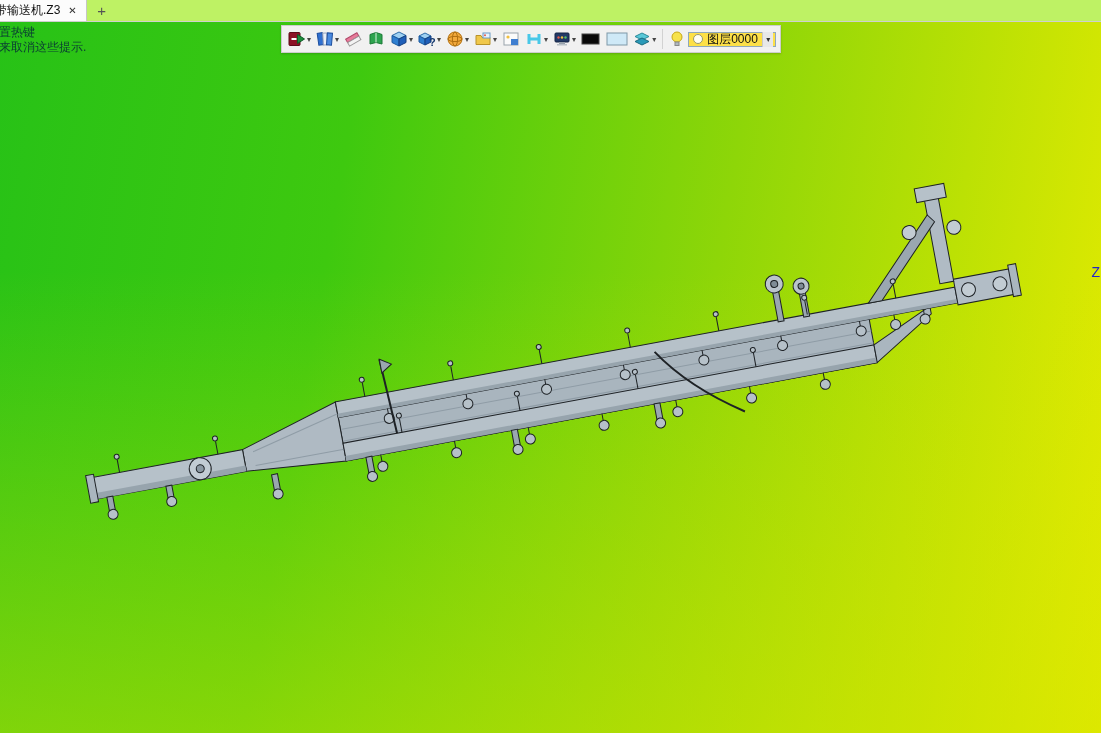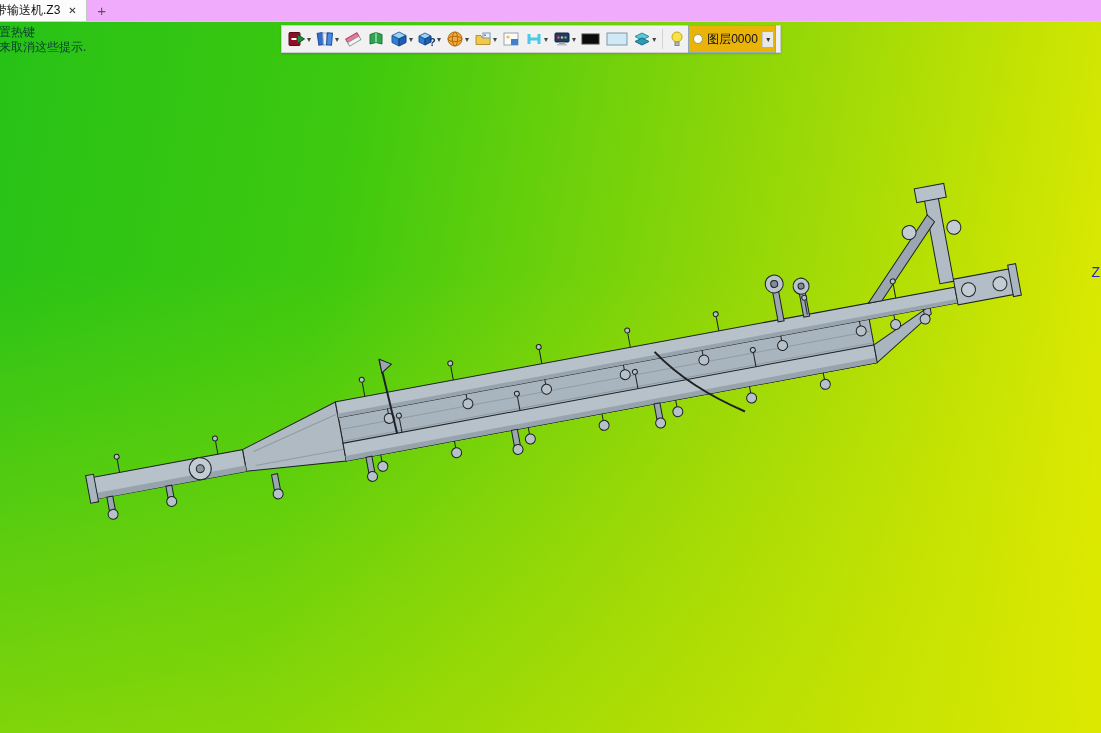--- a/index.html
+++ b/index.html
@@ -2,21 +2,21 @@
 <html><head>
 <meta charset="utf-8">
 <style>
   * { margin:0; padding:0; box-sizing:border-box; }
   html,body { width:1101px; height:733px; overflow:hidden; }
   body { font-family:"Liberation Sans","DejaVu Sans",sans-serif; font-size:12px; }
 
   .app { width:1101px; height:733px; display:flex; flex-direction:column; }
 
   
-  .tabbar { height:22px; background:#f0abfc; border-bottom:1px solid #cfcfcf;
+  .tabbar { height:22px; background:#bef264; border-bottom:1px solid #cfcfcf;
             display:flex; align-items:stretch; flex:0 0 auto; }
   .tab { background:#fcfcfc; border-right:1px solid #c6c6c6;
          display:flex; align-items:center; gap:7px; padding:0 8px 0 1px;
          margin-left:-6px; color:#111; }
   .tab-close { font-size:10px; color:#333; cursor:default; padding:0 1px; }
   .newtab { width:30px; display:flex; align-items:center; justify-content:center;
             color:#555; font-size:15px; }
 
   
   .viewport { position:relative; flex:1 1 auto; overflow:hidden;
@@ -32,22 +32,22 @@
   
   .toolbar { position:absolute; top:3px; left:281px; height:28px;
              background:#f1f1f1; border:1px solid #cdcdcd;
              display:flex; align-items:center; gap:1px; padding:0 4px;
              box-shadow:0 1px 2px rgba(0,0,0,0.18); }
   .tb-btn { display:flex; align-items:center; border:none; background:transparent;
             padding:1px 2px; height:24px; cursor:default; }
   .caret { font-size:8px; color:#444; margin-left:1px; }
   .tb-sep { width:1px; height:20px; background:#d2d2d2; margin:0 3px; }
 
-  .layer-combo { display:flex; align-items:center; gap:4px; background:#eab308;
-                 border:1px solid #8fa8bb; height:28px; padding:0 2px 0 4px; min-width:88px; }
+  .layer-combo { display:flex; align-items:center; gap:4px; background:#fde047;
+                 border:1px solid #8fa8bb; height:15px; padding:0 2px 0 4px; min-width:88px; }
   .layer-dot { width:10px; height:10px; border-radius:50%; background:#fffef2;
                border:1px solid #9a9a6a; }
   .layer-label { color:#111; }
   .combo-caret { font-size:8px; color:#333; background:#e8e8e8; border-left:1px solid #c9c9c9;
                  padding:3px 3px; margin-left:auto; }
 
   svg text { font-family:"Liberation Sans","DejaVu Sans",sans-serif; }
 </style>
 </head>
 <body>

